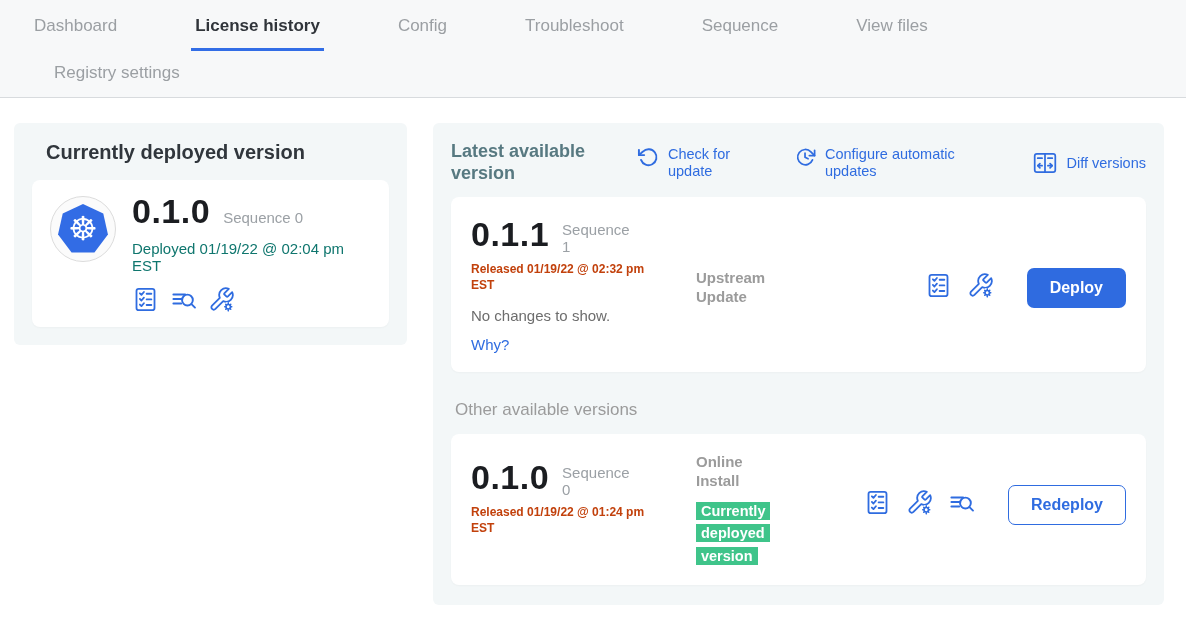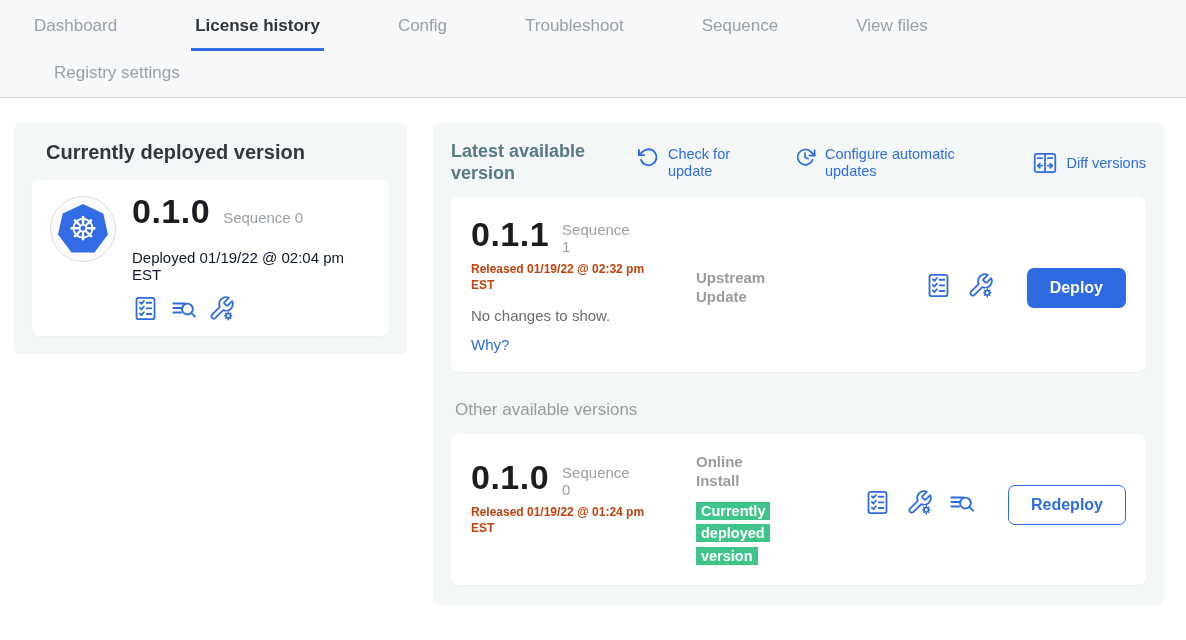--- a/index.html
+++ b/index.html
@@ -28,21 +28,21 @@
   .k8s-badge { width:66px; height:66px; border-radius:50%; background:#fbfbfb;
     border:1px solid #dcdcdc; display:flex; align-items:center; justify-content:center; flex:0 0 66px; margin-top:4px; }
   .k8s-hept { width:52px; height:50px; background:#326ce5; display:flex; align-items:center; justify-content:center;
     clip-path:polygon(50% 0%,89% 19%,98% 61%,72% 97%,28% 97%,2% 61%,11% 19%); }
   .k8s-hept span { color:#fff; font-size:33px; line-height:1; margin-top:-2px; }
 
   .ver-row { display:flex; align-items:baseline; }
   .ver-big { font-size:34px; font-weight:800; color:#1b1d21; letter-spacing:.5px; }
   .seq { font-size:15px; color:#9ba0a5; margin-left:13px; line-height:1.15; }
   .seq.wrap { width:70px; align-self:flex-start; margin-top:6px; }
-  .deployed-date { font-size:15px; color:#0f172a; margin-top:18px; }
+  .deployed-date { font-size:15px; color:#0f766e; margin-top:9px; }
   .icon-row { display:flex; align-items:center; gap:11px; margin-top:12px; }
   .icon-row svg, .hdr-link svg { display:block; }
   .act-icon { color:#2f6ce0; cursor:pointer; }
 
   
   .right-panel { flex:1; padding:18px 18px 20px; }
   .rp-header { display:flex; align-items:center; }
   .rp-title { width:152px; font-size:18px; font-weight:700; color:#577981; line-height:1.22; }
   .hdr-link { display:flex; gap:8px; color:#2f6ce0; font-size:14.5px; font-weight:400;
     line-height:1.15; cursor:pointer; margin-left:34px; }

